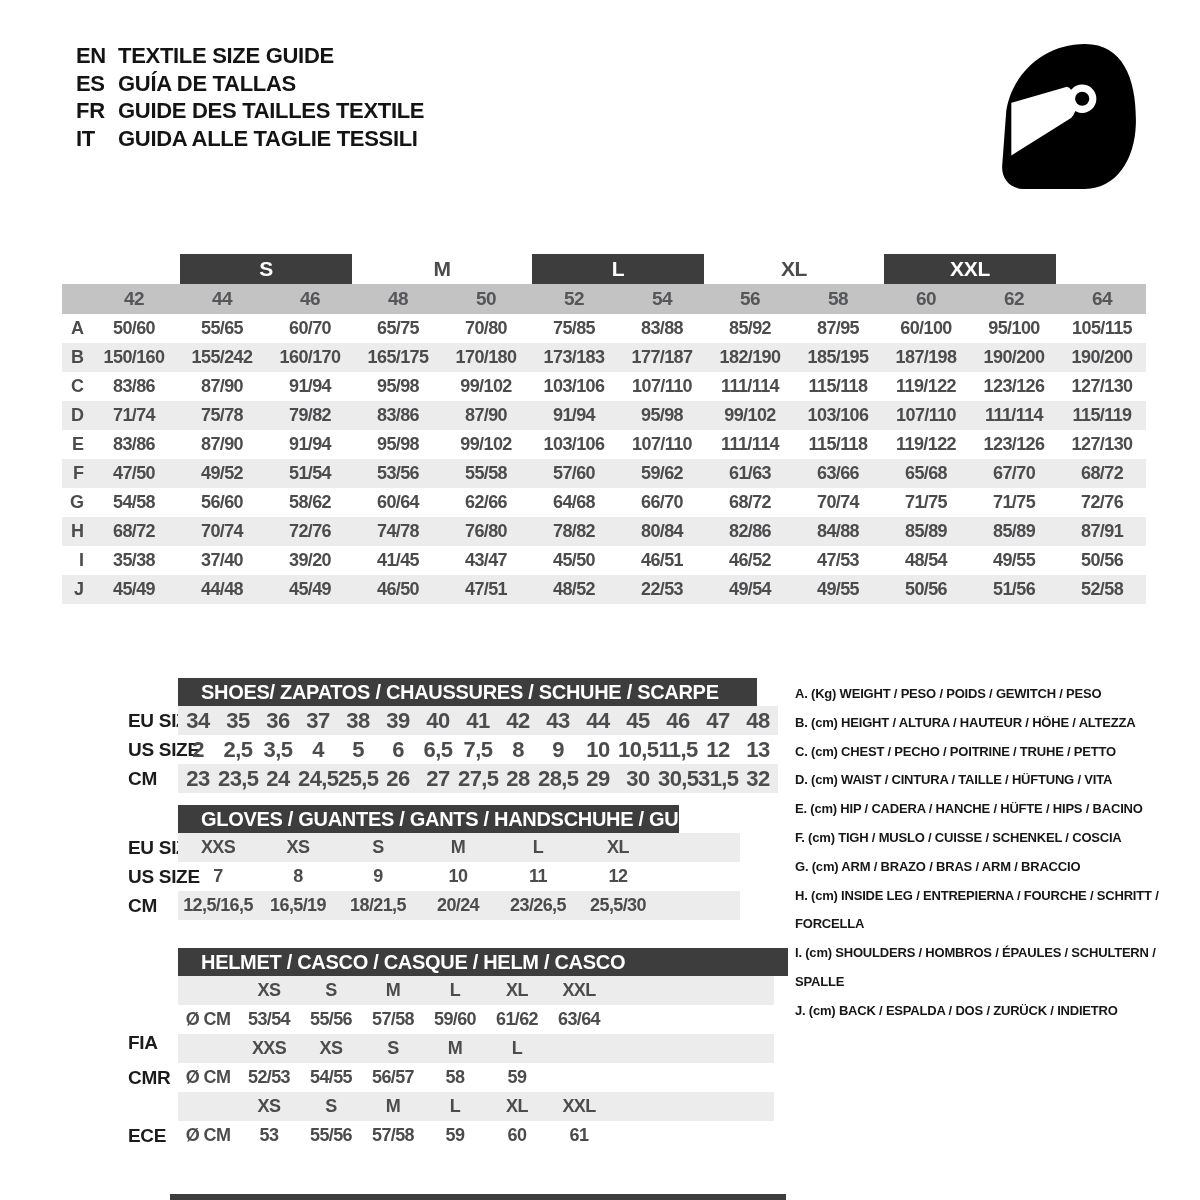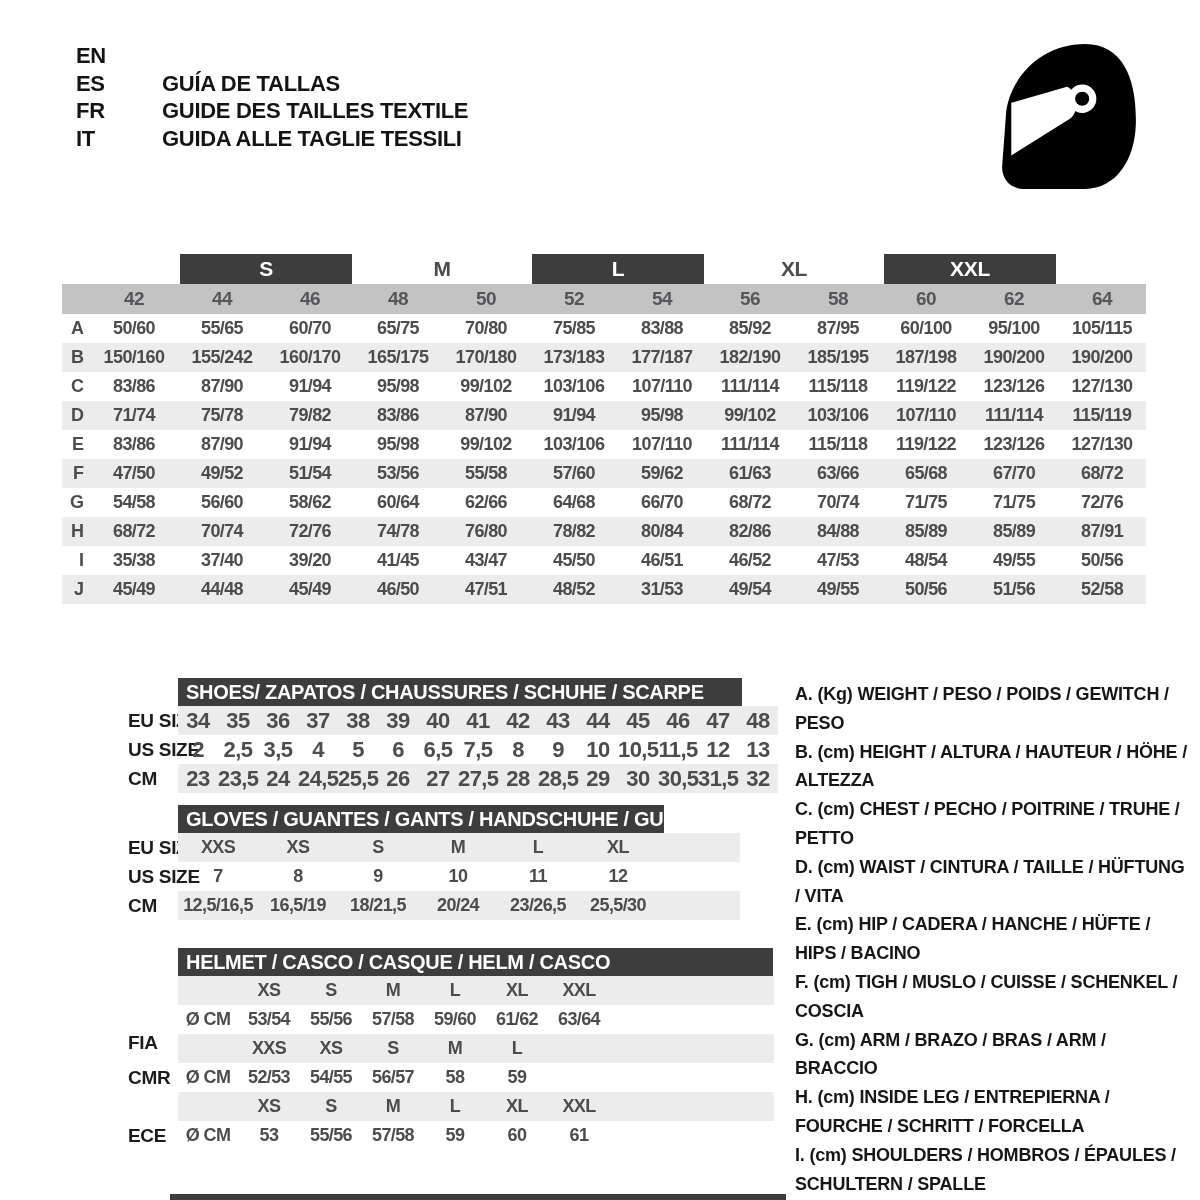--- a/index.html
+++ b/index.html
@@ -1,21 +1,21 @@
 <!DOCTYPE html>
 <html><head>
 <meta charset="utf-8">
 <style>
   html,body{margin:0;padding:0;background:#fff;}
   .page{position:relative;width:1200px;height:1200px;background:#ffffff;overflow:hidden;
         font-family:"Liberation Sans",sans-serif;color:#222;}
 
   
   .lang{position:absolute;left:76px;top:42px;}
-  .lang-row{display:flex;line-height:27.5px;gap:44px;}
+  .lang-row{display:flex;line-height:27.5px;}
   .lang-code{width:42px;font-weight:bold;font-size:22px;letter-spacing:-0.3px;color:#141414;}
   .lang-text{font-weight:bold;font-size:22px;letter-spacing:-0.3px;color:#141414;white-space:nowrap;}
 
   .helmet-icon{position:absolute;left:982px;top:36px;width:170px;height:162px;}
 
   
   .main-table{position:absolute;left:62px;top:252px;border-collapse:collapse;table-layout:fixed;width:1084px;}
   .main-table td{padding:0;margin:0;}
   .main-table .c-lbl{width:28px;}
   .main-table .c-size{width:88px;}
@@ -26,21 +26,21 @@
   .lt-box.plain{color:#4c4c4e;}
   .num-row td{height:30px;background:#c3c3c3;color:#55565a;font-size:19px;font-weight:bold;
               text-align:center;letter-spacing:-0.5px;}
   .main-table tbody td{height:29px;line-height:29px;font-size:18px;font-weight:bold;color:#4c4c4e;
                        text-align:center;letter-spacing:-0.6px;white-space:nowrap;}
   .main-table tbody td.lbl{text-align:right;padding-right:6px;letter-spacing:0;}
   .main-table tbody tr:nth-of-type(even){background:#ececec;}
 
   
   .bar{position:absolute;background:#3d3d3d;color:#fff;font-weight:bold;font-size:20px;height:28px;
-       line-height:28px;padding-left:8px;letter-spacing:-0.3px;white-space:nowrap;overflow:hidden;}
+       line-height:28px;padding-left:23px;letter-spacing:-0.3px;white-space:nowrap;overflow:hidden;}
   .shoes-bar{left:178px;top:678px;width:556px;}
   .gloves-bar{left:178px;top:805px;width:478px;}
   .helmet-bar{left:178px;top:948px;width:587px;}
 
   
   .sec-table{position:absolute;border-collapse:collapse;table-layout:fixed;}
   .sec-table td{padding:0;height:29px;line-height:29px;text-align:center;font-weight:bold;
                 color:#4c4c4e;letter-spacing:-0.6px;white-space:nowrap;}
   .sec-table tr.stripe{background:#ececec;}
   .shoes-table{left:178px;top:706px;width:600px;}
@@ -54,32 +54,33 @@
   .helmet-table td{font-size:18px;}
   .helmet-table .c0{width:60px;}
   .helmet-table .ch{width:62px;}
   .helmet-table .cfillh{width:164px;}
 
   .side-label{position:absolute;left:80px;height:29px;line-height:29px;font-weight:bold;
               font-size:19px;color:#1c1c1c;letter-spacing:-0.3px;white-space:nowrap;margin-left:48px;}
 
   
   .legend{position:absolute;left:795px;top:680px;width:392px;}
-  .legend-line{font-weight:bold;font-size:18px;line-height:28.8px;color:#161616;letter-spacing:-0.2px;}
+  .legend-line{font-weight:bold;font-size:13px;line-height:28.8px;color:#161616;letter-spacing:-0.2px;}
 
   .bottom-bar{position:absolute;left:170px;top:1194px;width:616px;height:6px;background:#3d3d3d;}
 </style>
 </head>
 <body>
 
 <div class="page">
 
   <div class="lang">
     <div class="lang-row">
       <span class="lang-code">EN</span>
+      <span class="lang-text">TEXTILE SIZE GUIDE</span>
     </div>
     <div class="lang-row">
       <span class="lang-code">ES</span>
       <span class="lang-text">GUÍA DE TALLAS</span>
     </div>
     <div class="lang-row">
       <span class="lang-code">FR</span>
       <span class="lang-text">GUIDE DES TAILLES TEXTILE</span>
     </div>
     <div class="lang-row">
@@ -294,21 +295,21 @@
         </tr>
 
         <tr>
           <td class="lbl">J</td>
           <td>45/49</td>
           <td>44/48</td>
           <td>45/49</td>
           <td>46/50</td>
           <td>47/51</td>
           <td>48/52</td>
-          <td>31/53</td>
+          <td>22/53</td>
           <td>49/54</td>
           <td>49/55</td>
           <td>50/56</td>
           <td>51/56</td>
           <td>52/58</td>
         </tr>
 
     </tbody>
   </table>
 

